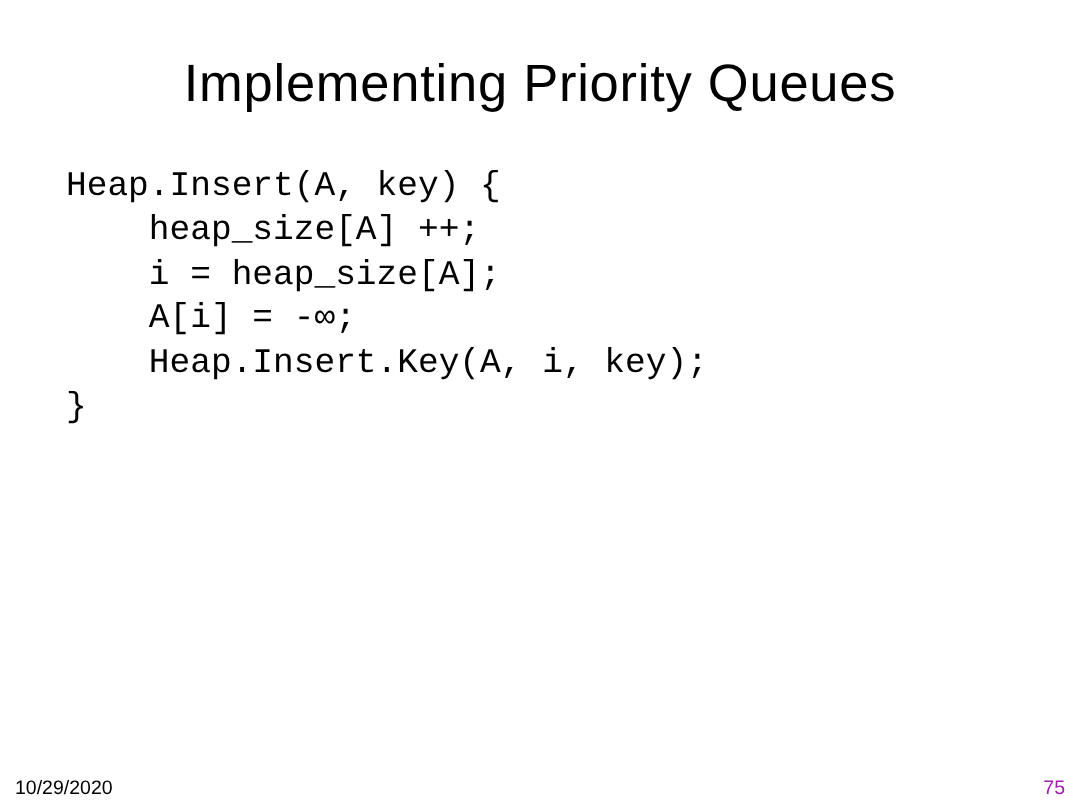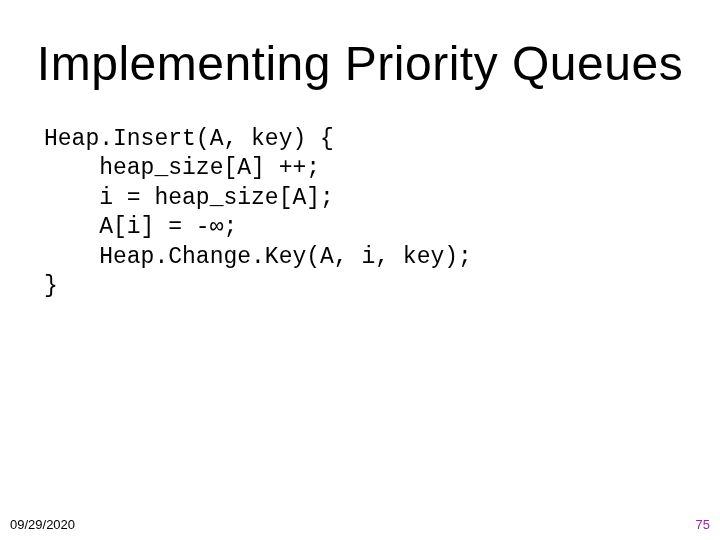--- a/index.html
+++ b/index.html
@@ -5,21 +5,21 @@
   * { margin: 0; padding: 0; box-sizing: border-box; }
   body {
     width: 720px;
     height: 540px;
     background: #ffffff;
     font-family: Arial, Helvetica, sans-serif;
     position: relative;
     overflow: hidden;
   }
   .title {
-    font-size: 48px;
+    font-size: 35px;
     color: #000;
     text-align: center;
     padding-top: 36px;
     font-weight: normal;
     letter-spacing: 0.5px;
   }
   .code-block {
     font-family: "Courier New", Courier, monospace;
     font-size: 23px;
     color: #000;
@@ -45,17 +45,17 @@
 </style>
 </head>
 <body>
 
 <h1 class="title">Implementing Priority Queues</h1>
 
 <div class="code-block"><span>Heap.Insert(A, key) {</span>
 <span>    heap_size[A] ++;</span>
 <span>    i = heap_size[A];</span>
 <span>    A[i] = -∞;</span>
-<span>    Heap.Change.Key(A, i, key);</span>
+<span>    Heap.Insert.Key(A, i, key);</span>
 <span>}</span></div>
 
-<div class="footer-date">09/29/2020</div>
+<div class="footer-date">10/29/2020</div>
 <div class="footer-page">75</div>
 
 </body></html>

